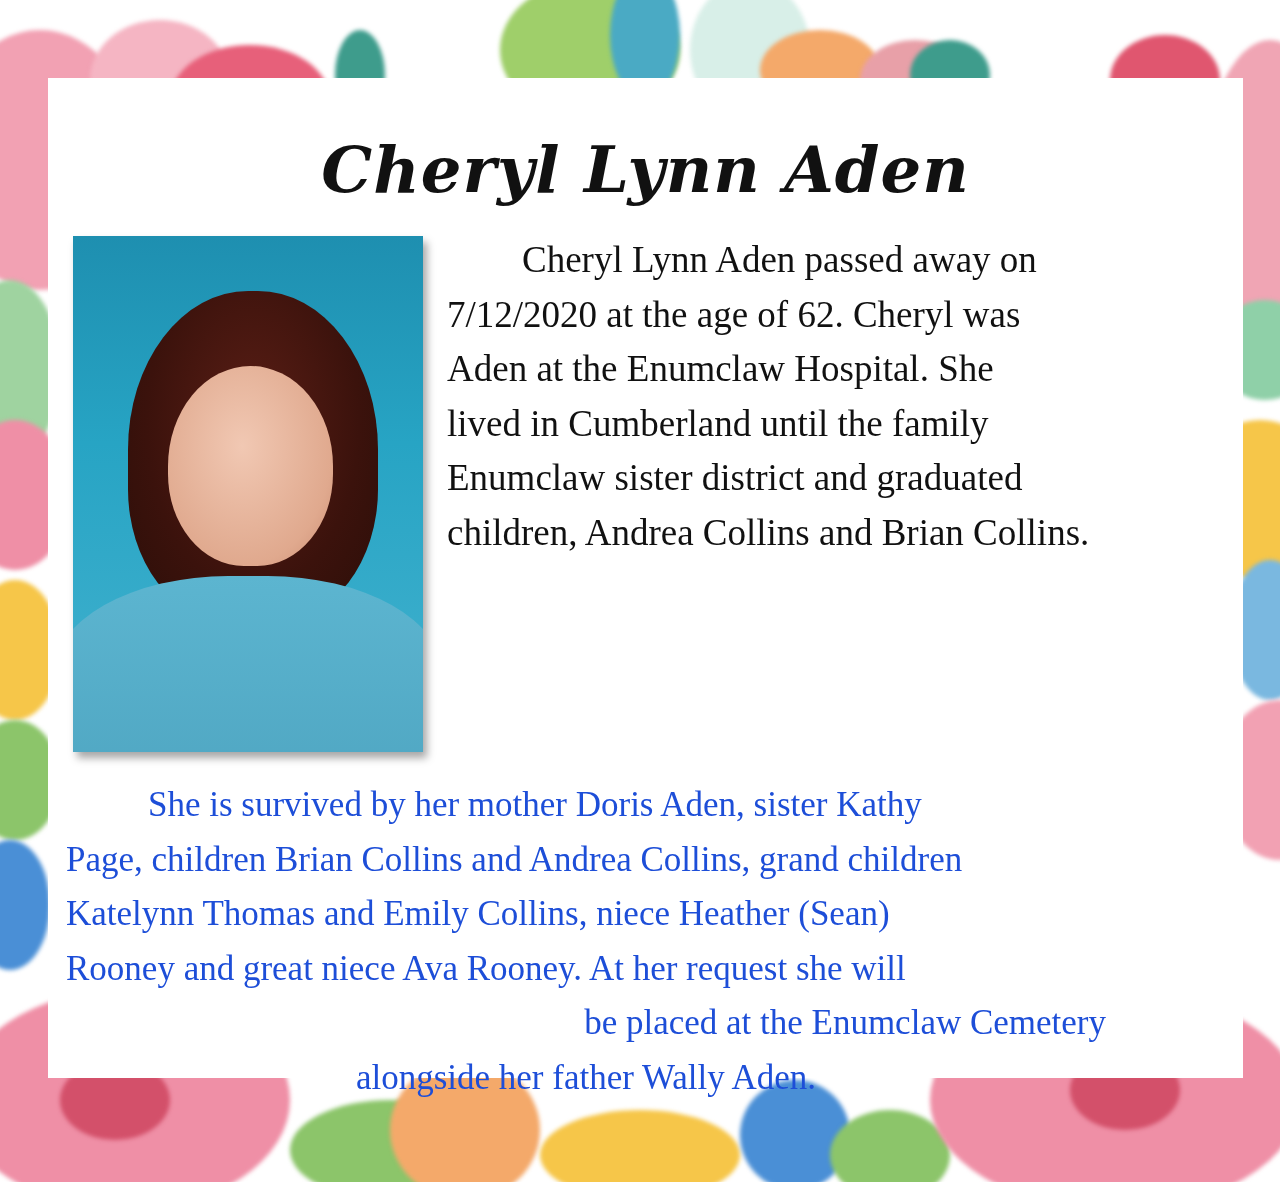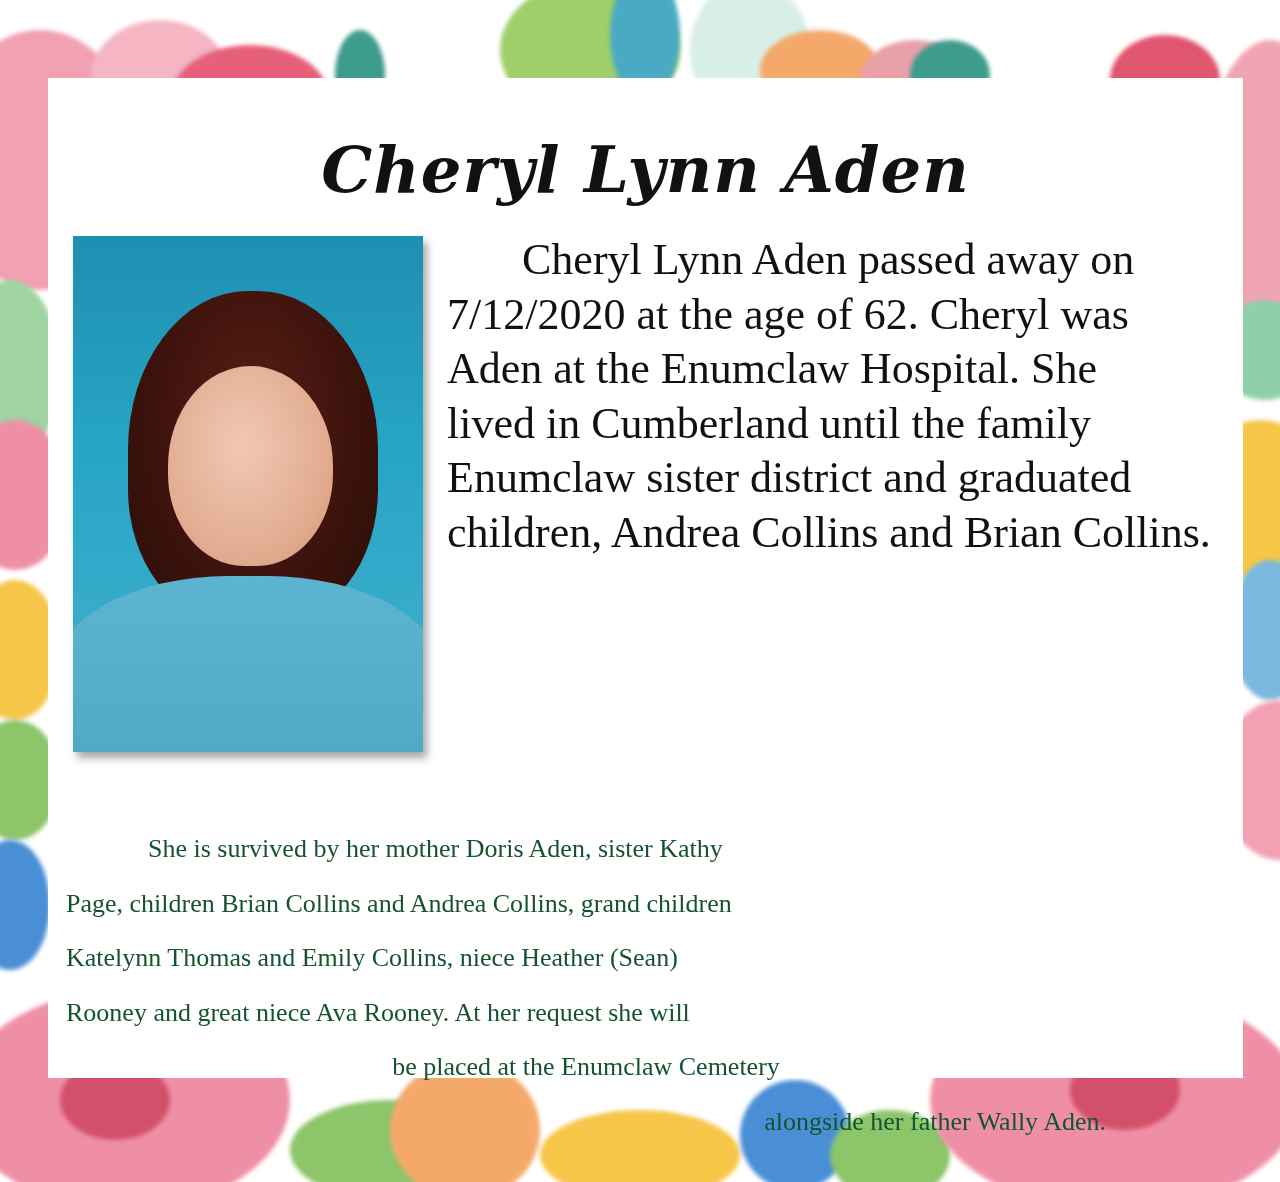--- a/index.html
+++ b/index.html
@@ -35,27 +35,27 @@
     background: radial-gradient(ellipse at 45% 40%, #f1c8b3 0%, #e0a98e 70%, #c98a71 100%);
     border-radius: 50% 50% 46% 46%;
   }
   .photo .shirt {
     position: absolute; left: -20px; top: 340px; width: 390px; height: 220px;
     background: linear-gradient(180deg, #5cb5d0 0%, #4fa6c2 100%);
     border-radius: 45% 45% 0 0;
   }
   .para1 {
     position: absolute; left: 399px; top: 155px; width: 780px;
-    font-size: 44px; line-height: 54.5px; color: #111;
+    font-size: 37px; line-height: 54.5px; color: #111;
   }
   .para1 .line { white-space: nowrap; }
   .para1 .indent { padding-left: 75px; }
   .para2 {
     position: absolute; left: 18px; top: 700px; width: 1160px;
-    font-size: 26px; line-height: 54.5px; color: #14532d; margin-top: 44px;
+    font-size: 35px; line-height: 54.5px; color: #1d4ed8;
   }
   .para2 .line { white-space: nowrap; }
   .center { text-align: center; }
 </style>
 </head>
 <body>
 
 <div class="bg">
   <div class="blob" style="left:-60px;top:30px;width:200px;height:260px;background:#f2a1b3;"></div>
   <div class="blob" style="left:90px;top:20px;width:140px;height:120px;background:#f5b5c3;"></div>
@@ -105,16 +105,16 @@
     <div class="line">lived in Cumberland until the family</div>
     <div class="line">Enumclaw sister district and graduated</div>
     <div class="line">children, Andrea Collins and Brian Collins.</div>
   </div>
 
   <div class="para2">
     <div class="line" style="padding-left:82px;">She is survived by her mother Doris Aden, sister Kathy</div>
     <div class="line">Page, children Brian Collins and Andrea Collins, grand children</div>
     <div class="line">Katelynn Thomas and Emily Collins, niece Heather (Sean)</div>
     <div class="line">Rooney and great niece Ava Rooney. At her request she will</div>
-    <div class="line center" style="padding-right:120px;">be placed at the Enumclaw Cemetery</div>
-    <div class="line center" style="padding-right:120px;text-align:right;">alongside her father Wally Aden.</div>
+    <div class="line center" style="padding-right:120px;text-align:right;">be placed at the Enumclaw Cemetery</div>
+    <div class="line center" style="padding-right:120px;">alongside her father Wally Aden.</div>
   </div>
 </div>
 
 </body></html>

